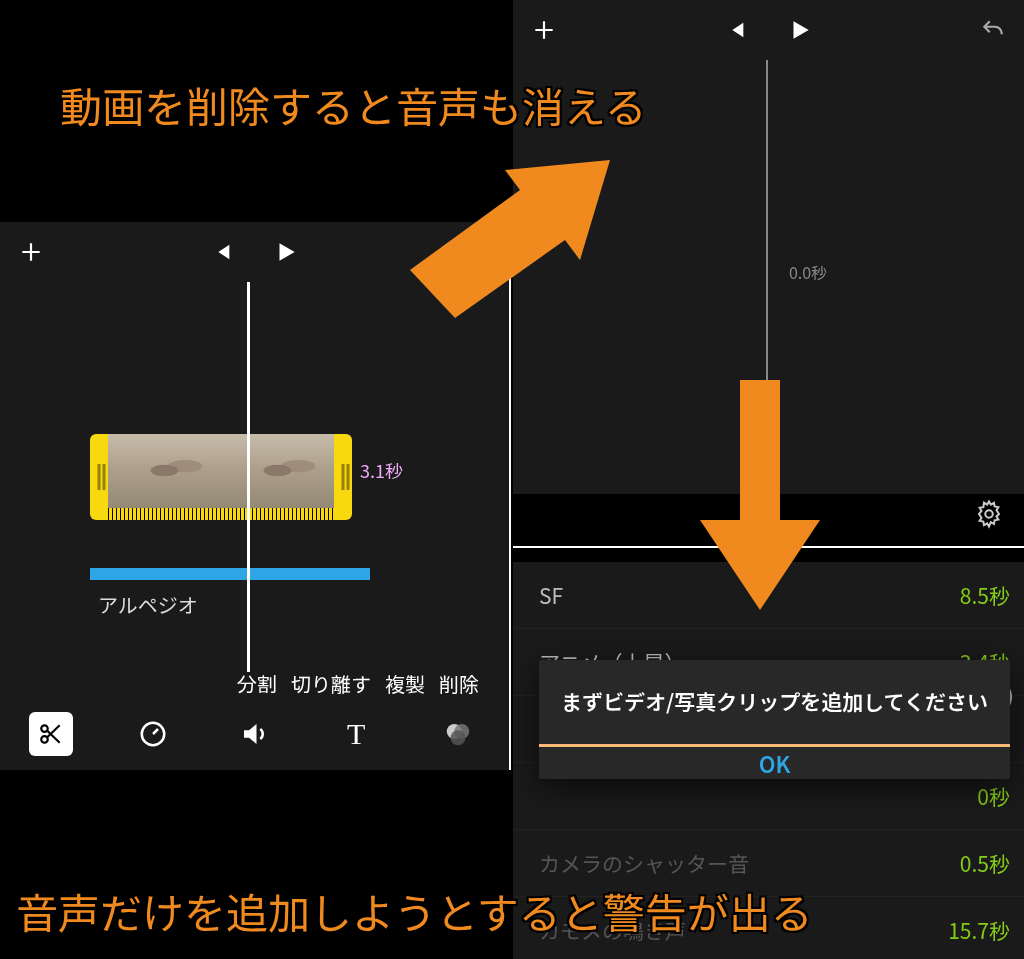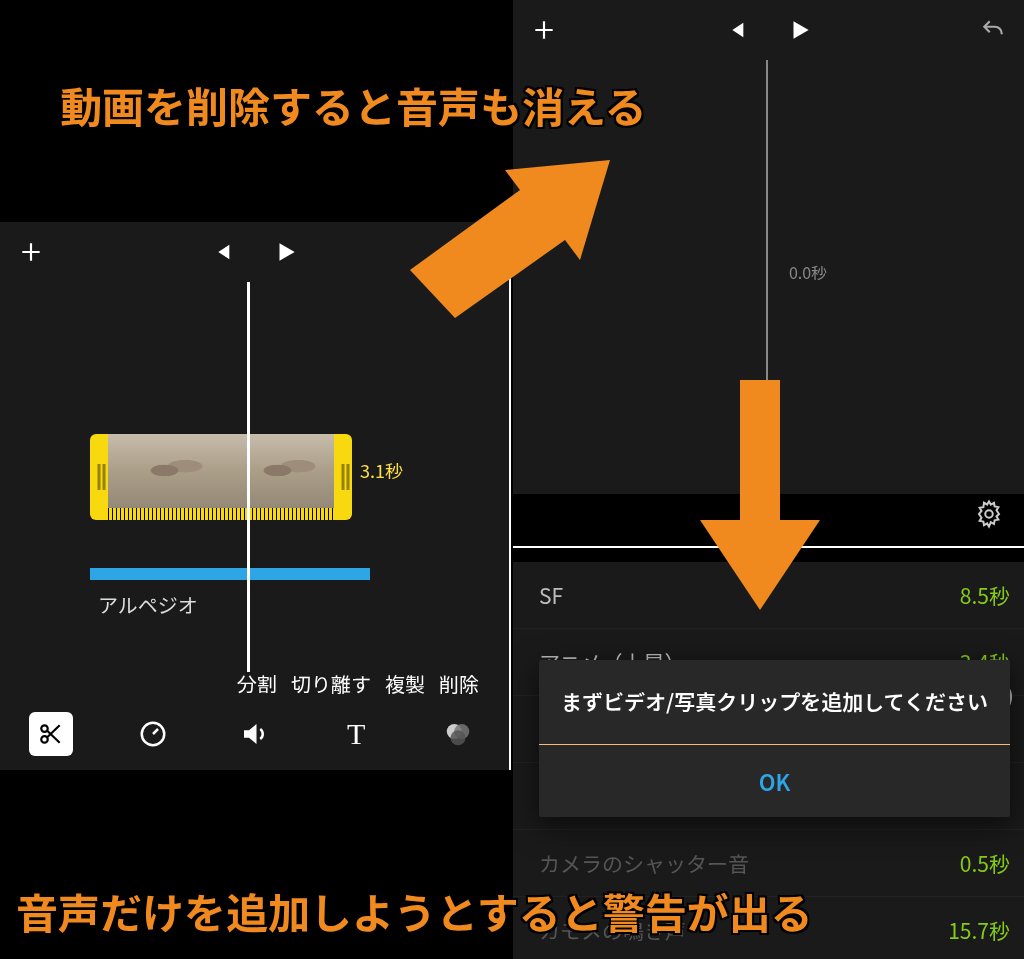--- a/index.html
+++ b/index.html
@@ -19,44 +19,44 @@
   .clip-handle { width:18px; background:#f8d90f; position:relative;}
   .clip-handle.l { border-radius:6px 0 0 6px;}
   .clip-handle.r { border-radius:0 6px 6px 0;}
   .clip-handle::after { content:""; position:absolute; top:50%; left:50%; transform:translate(-50%,-50%); width:3px; height:26px; background:rgba(0,0,0,.4); box-shadow:5px 0 rgba(0,0,0,.4);}
   .clip-thumb { flex:1; background:linear-gradient(180deg,#c7bcab 0%, #ada08b 40%, #8c826f 100%); position:relative; overflow:hidden;}
   .clip-hands { position:absolute; top:18%; width:46%; height:50%; background:
       radial-gradient(ellipse at center,#8a7968 18%,transparent 20%),
       radial-gradient(ellipse at 70% 40%,#9e8d7a 16%,transparent 18%); filter:blur(.3px);}
   .clip-ruler { position:absolute; bottom:0; left:0; right:0; height:12px; background:
       repeating-linear-gradient(90deg,#000 0 1px, #f8d90f 1px 4px);}
-  .clip-dur { position:absolute; top:175px; left:360px; font-size:18px; color:#fde047;text-align:center;}
+  .clip-dur { position:absolute; top:175px; left:360px; font-size:18px; color:#f0abfc;text-align:center;}
   .audio-bar { position:absolute; top:286px; left:90px; width:280px; height:12px; background:#2ea6e5;}
   .audio-lbl { position:absolute; top:308px; left:98px; font-size:20px; color:#ddd;}
 
   .edit-row { position:absolute; bottom:72px; right:0; display:flex; gap:14px; padding:0 30px; color:#fff; font-size:20px;}
 
   .tool-row { position:absolute; bottom:0; left:0; right:0; height:72px; display:flex; align-items:center; justify-content:space-around;}
   .tool-btn { width:44px; height:44px; display:flex; align-items:center; justify-content:center; border-radius:6px;}
   .tool-active { background:#fff; color:#000;}
 
   .empty-dur { position:absolute; top:200px; left:54%; font-size:16px; color:#888;}
   .gear { position:absolute; right:20px; bottom:12px;}
 
   .sound-list { position:relative; height:100%; }
   .sound-item { display:flex; justify-content:space-between; align-items:center; padding:18px 26px; color:#bdbdbd; font-size:21px; border-bottom:1px solid #222;}
   .sound-item .dur { color:#84cc16;text-align:center;}
   .add-circle { position:absolute; right:22px; top:116px; }
 
   .alert { position:absolute; left:26px; right:26px; top:98px; background:#282828; border-radius:2px; color:#fff; text-align:center; z-index:20; overflow:hidden; box-shadow:0 8px 30px rgba(0,0,0,.6);}
   .alert-msg { padding:26px 20px; font-size:21px; line-height:1.5; font-weight:600;}
-  .alert-ok  { padding:20px; border-top:1px solid #fdba74; color:#2ea6e5; font-size:22px; font-weight:600;}
+  .alert-ok  { border-top:3px solid #fdba74; color:#2ea6e5; font-size:22px; font-weight:600;}
   .dim { color:#555 !important;}
 
-  .caption { position:absolute; color:#f08a1f; font-weight:700; font-size:42px;
+  .caption { position:absolute; color:#f08a1f; font-weight:400; font-size:42px;
     -webkit-text-stroke:3px #000; paint-order:stroke fill;
     text-shadow:2px 2px 0 #000,-2px -2px 0 #000,2px -2px 0 #000,-2px 2px 0 #000;
     white-space:nowrap; z-index:40;}
   .cap-top { left:60px; top:74px;}
   .cap-bot { left:16px; top:880px;}
 
   .arrow { position:absolute; z-index:35;}
   .arrow svg { display:block;}
 </style>
 </head>

